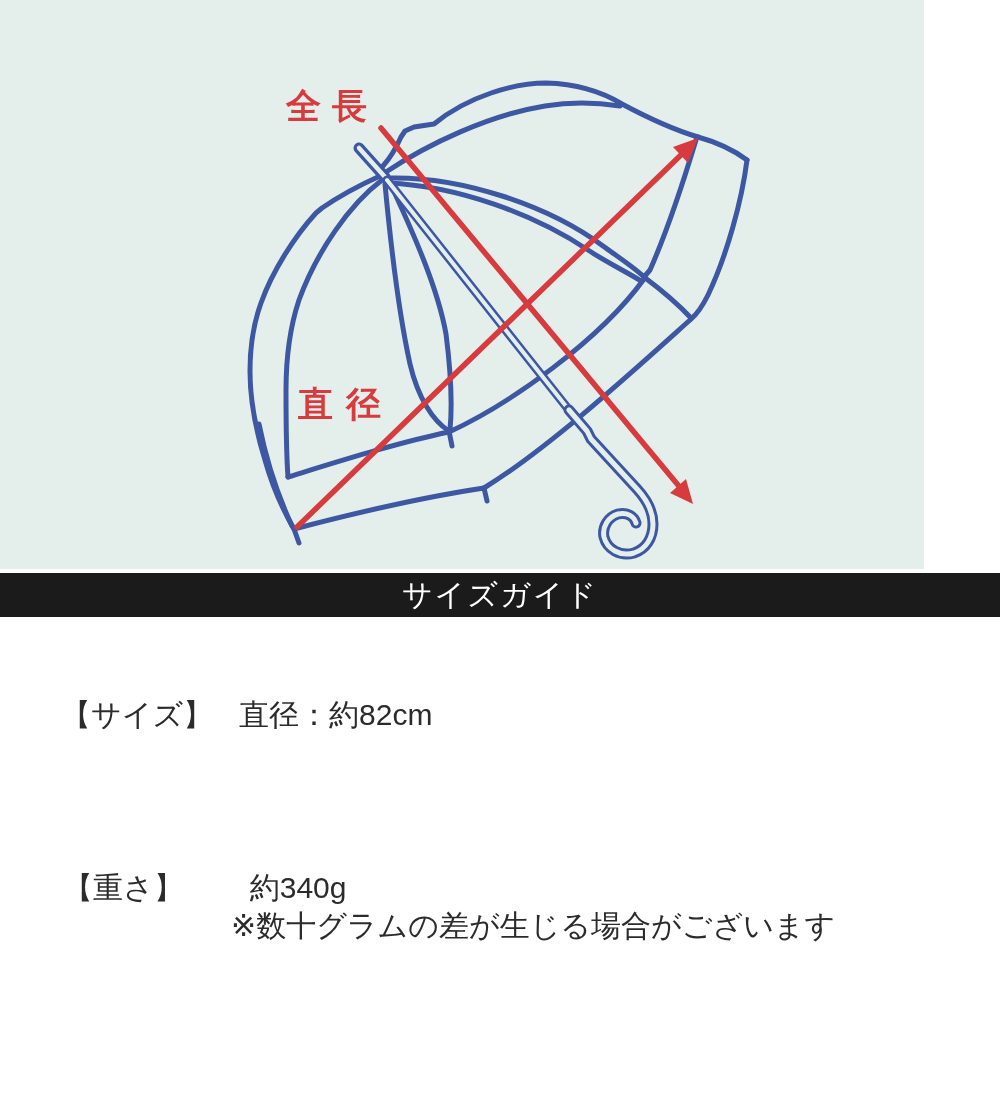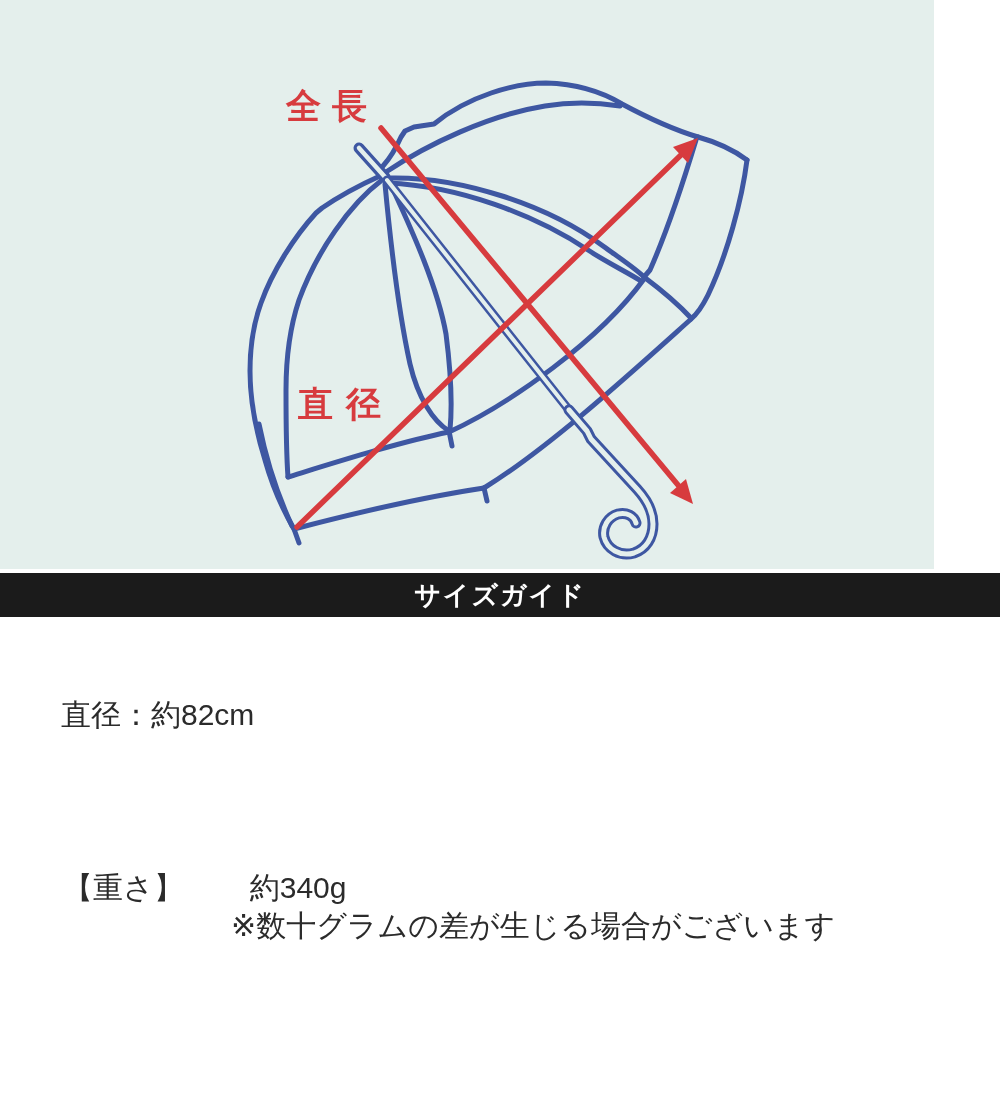--- a/index.html
+++ b/index.html
@@ -7,21 +7,20 @@
     width:1000px;height:1119px;
     font-family:"Liberation Sans","DejaVu Sans",sans-serif;
     background:var(--page-background,#fff);
     position:relative;
     overflow:hidden;
   }
   .page{position:relative;width:1000px;height:1119px;}
   .diagram-panel{
     position:absolute;left:0;top:0;width:924px;height:569px;
     background:var(--mint-background,#e4efec);
-    padding-left:10px;
   }
   .diagram-panel svg{position:absolute;left:0;top:0;display:block;}
   .blue-line{
     fill:none;stroke:var(--line-blue,#3e57a2);stroke-width:5;
     stroke-linecap:round;stroke-linejoin:round;
   }
   .tube-outer{fill:none;stroke:var(--line-blue,#3e57a2);stroke-linecap:round;stroke-linejoin:round;}
   .tube-core{fill:none;stroke:var(--mint-background,#e4efec);stroke-linecap:round;stroke-linejoin:round;}
   .red-line{fill:none;stroke:var(--accent-red,#d73b3e);stroke-width:5.5;stroke-linecap:round;}
   .red-fill{fill:var(--accent-red,#d73b3e);stroke:none;}
@@ -32,21 +31,21 @@
     white-space:nowrap;
   }
   .dim-label-zencho{left:286px;top:88px;letter-spacing:11px;}
   .dim-label-chokkei{left:298px;top:386px;letter-spacing:13px;}
   .size-guide-bar{
     position:absolute;left:0;top:573px;width:1000px;height:44px;
     background:var(--bar-background,#1b1b1b);
     color:var(--bar-text,#ffffff);
     display:flex;align-items:center;justify-content:center;
   }
-  .size-guide-bar span{font-size:26px;letter-spacing:2px;line-height:1;font-weight:bold;}
+  .size-guide-bar span{font-size:30px;letter-spacing:2px;line-height:1;}
   .specs{position:absolute;left:0;top:617px;width:1000px;height:502px;background:var(--page-background,#fff);}
   .spec-line{
     position:absolute;display:flex;align-items:baseline;
     color:var(--body-text,#2b2b2b);font-size:30px;line-height:1;white-space:nowrap;
   }
   .size-row{left:61px;top:83px;}
   .size-row .spec-label{margin-right:26px;}
   .size-row .spec-len{margin-right:15px;}
   .weight-row{left:63px;top:256px;gap:38px;}
   .weight-row .spec-label{margin-right:28px;}
@@ -133,20 +132,21 @@
     <div class="dim-label dim-label-zencho">全長</div>
     <div class="dim-label dim-label-chokkei">直径</div>
   </div>
 
   <div class="size-guide-bar">
     <span>サイズガイド</span>
   </div>
 
   <div class="specs">
     <div class="spec-line size-row">
+      <span class="spec-label">【サイズ】</span>
       <span class="spec-dia">直径：約82cm</span>
     </div>
     <div class="spec-line weight-row">
       <span class="spec-label">【重さ】</span>
       <span class="spec-value">約340g</span>
     </div>
     <div class="weight-note">※数十グラムの差が生じる場合がございます</div>
   </div>
 
 </div>

